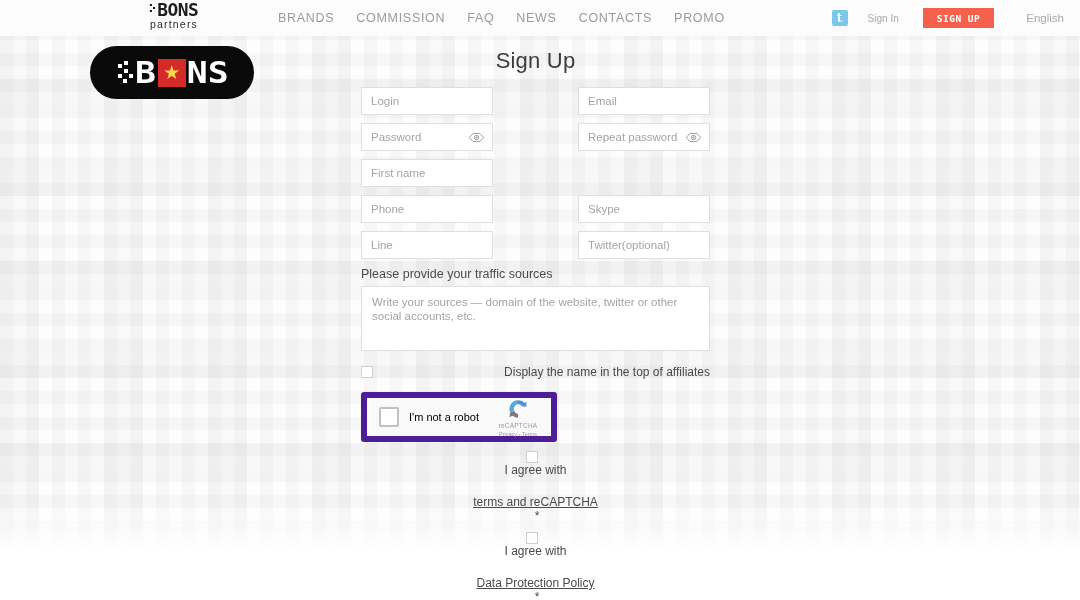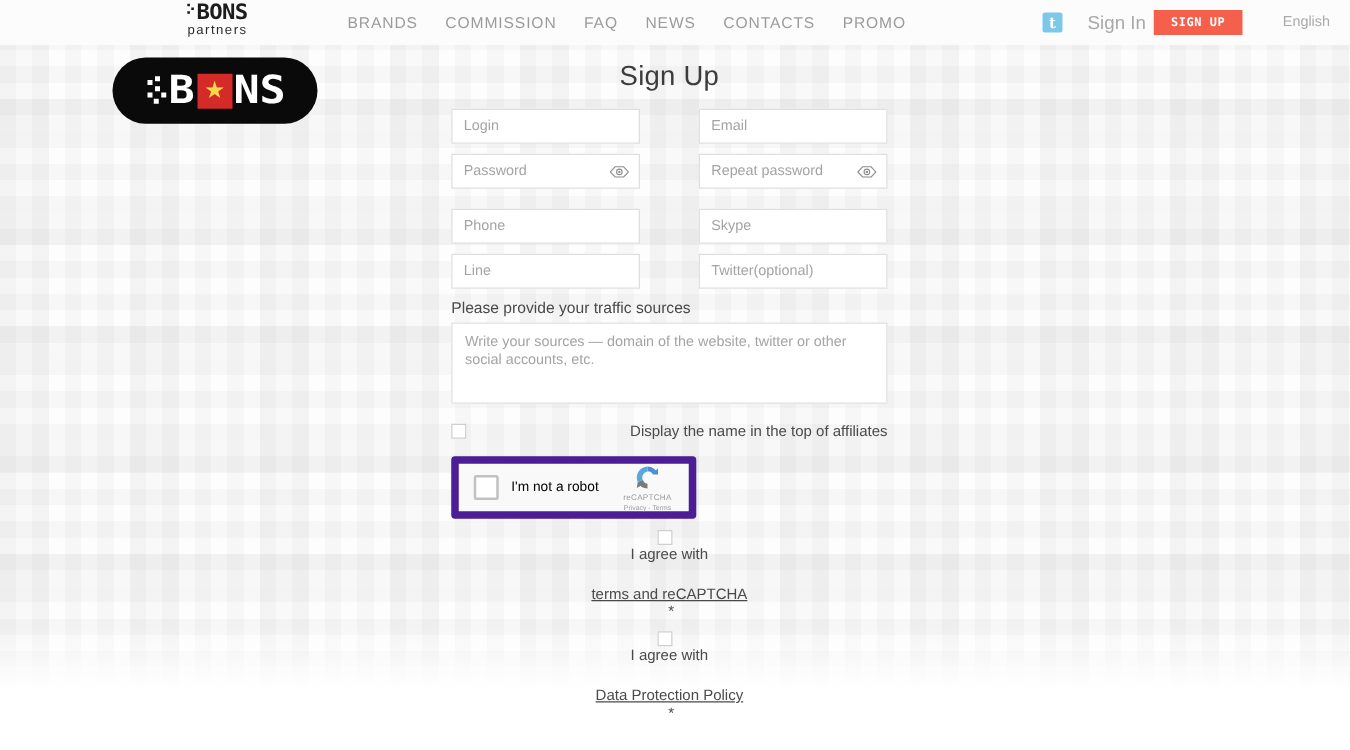--- a/index.html
+++ b/index.html
@@ -96,22 +96,22 @@
     border-radius: 2px;
     position: relative;
     margin-right: 20px;
     display:flex; align-items:center; justify-content:center;
   }
   #tw-icon span{
     font-family: "DejaVu Serif", serif;
     font-size: 12px; color: #ffffff; font-weight: bold; line-height: 12px;
   }
   #signin {
-    font-size: 15px; color: #a9a9a9; text-decoration: none;
-    margin-right: 6px;
+    font-size: 10px; color: #a9a9a9; text-decoration: none;
+    margin-right: 24px;
   }
   #signup-btn {
     background: #f4604b;
     color: #ffffff;
     font-family: "DejaVu Sans Mono", monospace;
     font-weight: bold;
     font-size: 9.5px;
     letter-spacing: 0.5px;
     padding: 6px 14px 5px;
     border: none;
@@ -164,21 +164,21 @@
     text-align: center;
     font-size: 22px;
     color: #3c3c3c;
     font-weight: normal;
     margin: 0 0 13px 0;
     letter-spacing: 0.2px;
   }
   .row { display: flex; justify-content: space-between; margin-bottom: 8px; }
   .fld {
     position: relative;
-    width: 151px; height: 28px;
+    width: 132px; height: 28px;
     border: 1px solid #dfdfdf;
     background: #ffffff;
   }
   .fld input {
     width: 100%; height: 100%;
     border: none; outline: none;
     background: transparent;
     padding: 0 9px;
     font-family: "Liberation Sans", sans-serif;
     font-size: 11.5px;
@@ -340,20 +340,23 @@
         <input type="text" placeholder="Repeat password" style="">
         <svg class="eye" viewBox="0 0 20 16">
           <path d="M1.5 8 L6 3.2 L14 3.2 L18.5 8 L14 12.8 L6 12.8 Z" fill="none" stroke="#8c8c8c" stroke-width="1"></path>
           <circle cx="10" cy="8" r="2.6" fill="none" stroke="#8c8c8c" stroke-width="1"></circle>
           <circle cx="10" cy="8" r="1.1" fill="#8c8c8c"></circle>
         </svg>
       </div>
     </div>
 
     <div class="row">
+      <div class="fld">
+        <input type="text" placeholder="First name" style="">
+      </div>
     </div>
 
     <div class="row">
       <div class="fld">
         <input type="text" placeholder="Phone" style="">
       </div>
       <div class="fld">
         <input type="text" placeholder="Skype" style="">
       </div>
     </div>

